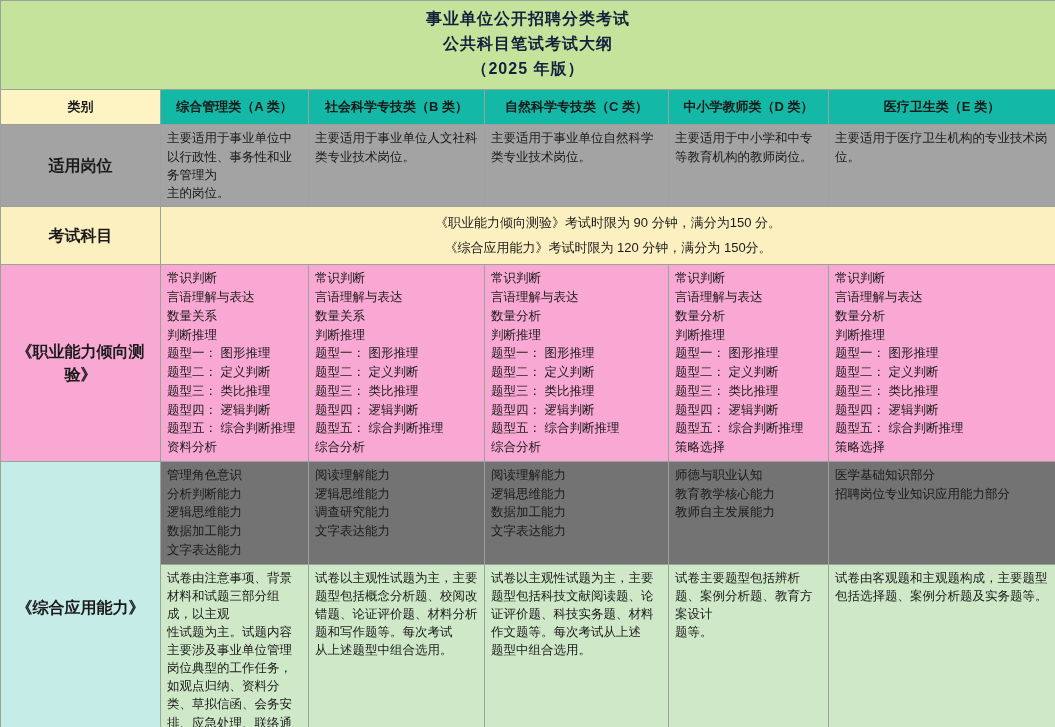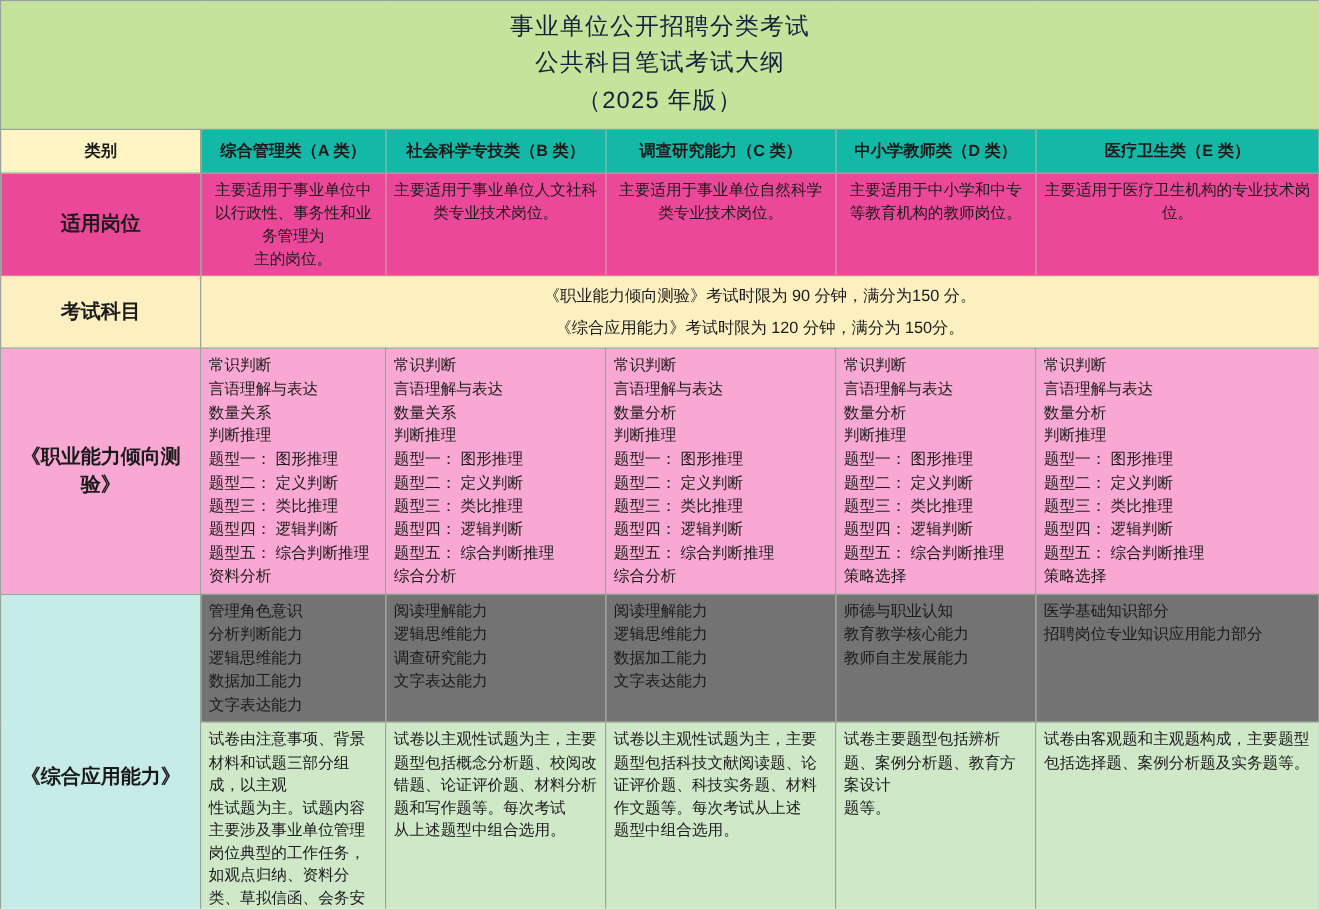--- a/index.html
+++ b/index.html
@@ -21,22 +21,22 @@
     word-break:break-word;
   }
   
   .title-cell{
     background:#c5e39a;
     text-align:center;
     vertical-align:middle;
     padding:6px 4px 8px 4px;
   }
   .title-line{
-    font-size:19px;
-    font-weight:normal;
+    font-size:16px;
+    font-weight:bold;
     color:#14213d;
     letter-spacing:1px;
     line-height:1.55;
   }
   
   .hdr{
     background:#14b8a6;
     text-align:center;
     vertical-align:middle;
     font-weight:bold;
@@ -46,21 +46,21 @@
   }
   .hdr-first{background:#fdf3c3;}
   
   .rowlabel{
     text-align:center;
     vertical-align:middle;
     font-weight:bold;
     font-size:16px;
   }
   
-  .sec-post td{background:#ec4899;text-align:center;}
+  .sec-post td{background:#a3a3a3;}
   .sec-subject td{background:#fdf0c0;}
   .sec-ability td{background:#f9a8d4;}
   .sec-comp td{background:#737373;}
   .sec-apply2 td{background:#cfe8c8;}
   .exam-sub{
     text-align:center;
     vertical-align:middle;
     font-size:13px;
     line-height:1.9;
   }
@@ -87,21 +87,21 @@
       <div class="title-line">事业单位公开招聘分类考试</div>
       <div class="title-line">公共科目笔试考试大纲</div>
       <div class="title-line">（2025 年版）</div>
     </td>
   </tr>
 
   <tr>
     <td class="hdr hdr-first">类别</td>
     <td class="hdr">综合管理类（A 类）</td>
     <td class="hdr">社会科学专技类（B 类）</td>
-    <td class="hdr">调查研究能力（C 类）</td>
+    <td class="hdr">自然科学专技类（C 类）</td>
     <td class="hdr">中小学教师类（D 类）</td>
     <td class="hdr">医疗卫生类（E 类）</td>
   </tr>
 
   <tr class="sec-post">
     <td class="rowlabel">适用岗位</td>
     <td class="cell" style="white-space:pre-line">主要适用于事业单位中以行政性、事务性和业务管理为
 主的岗位。</td>
     <td class="cell" style="white-space:pre-line">主要适用于事业单位人文社科类专业技术岗位。</td>
     <td class="cell" style="white-space:pre-line">主要适用于事业单位自然科学类专业技术岗位。</td>

